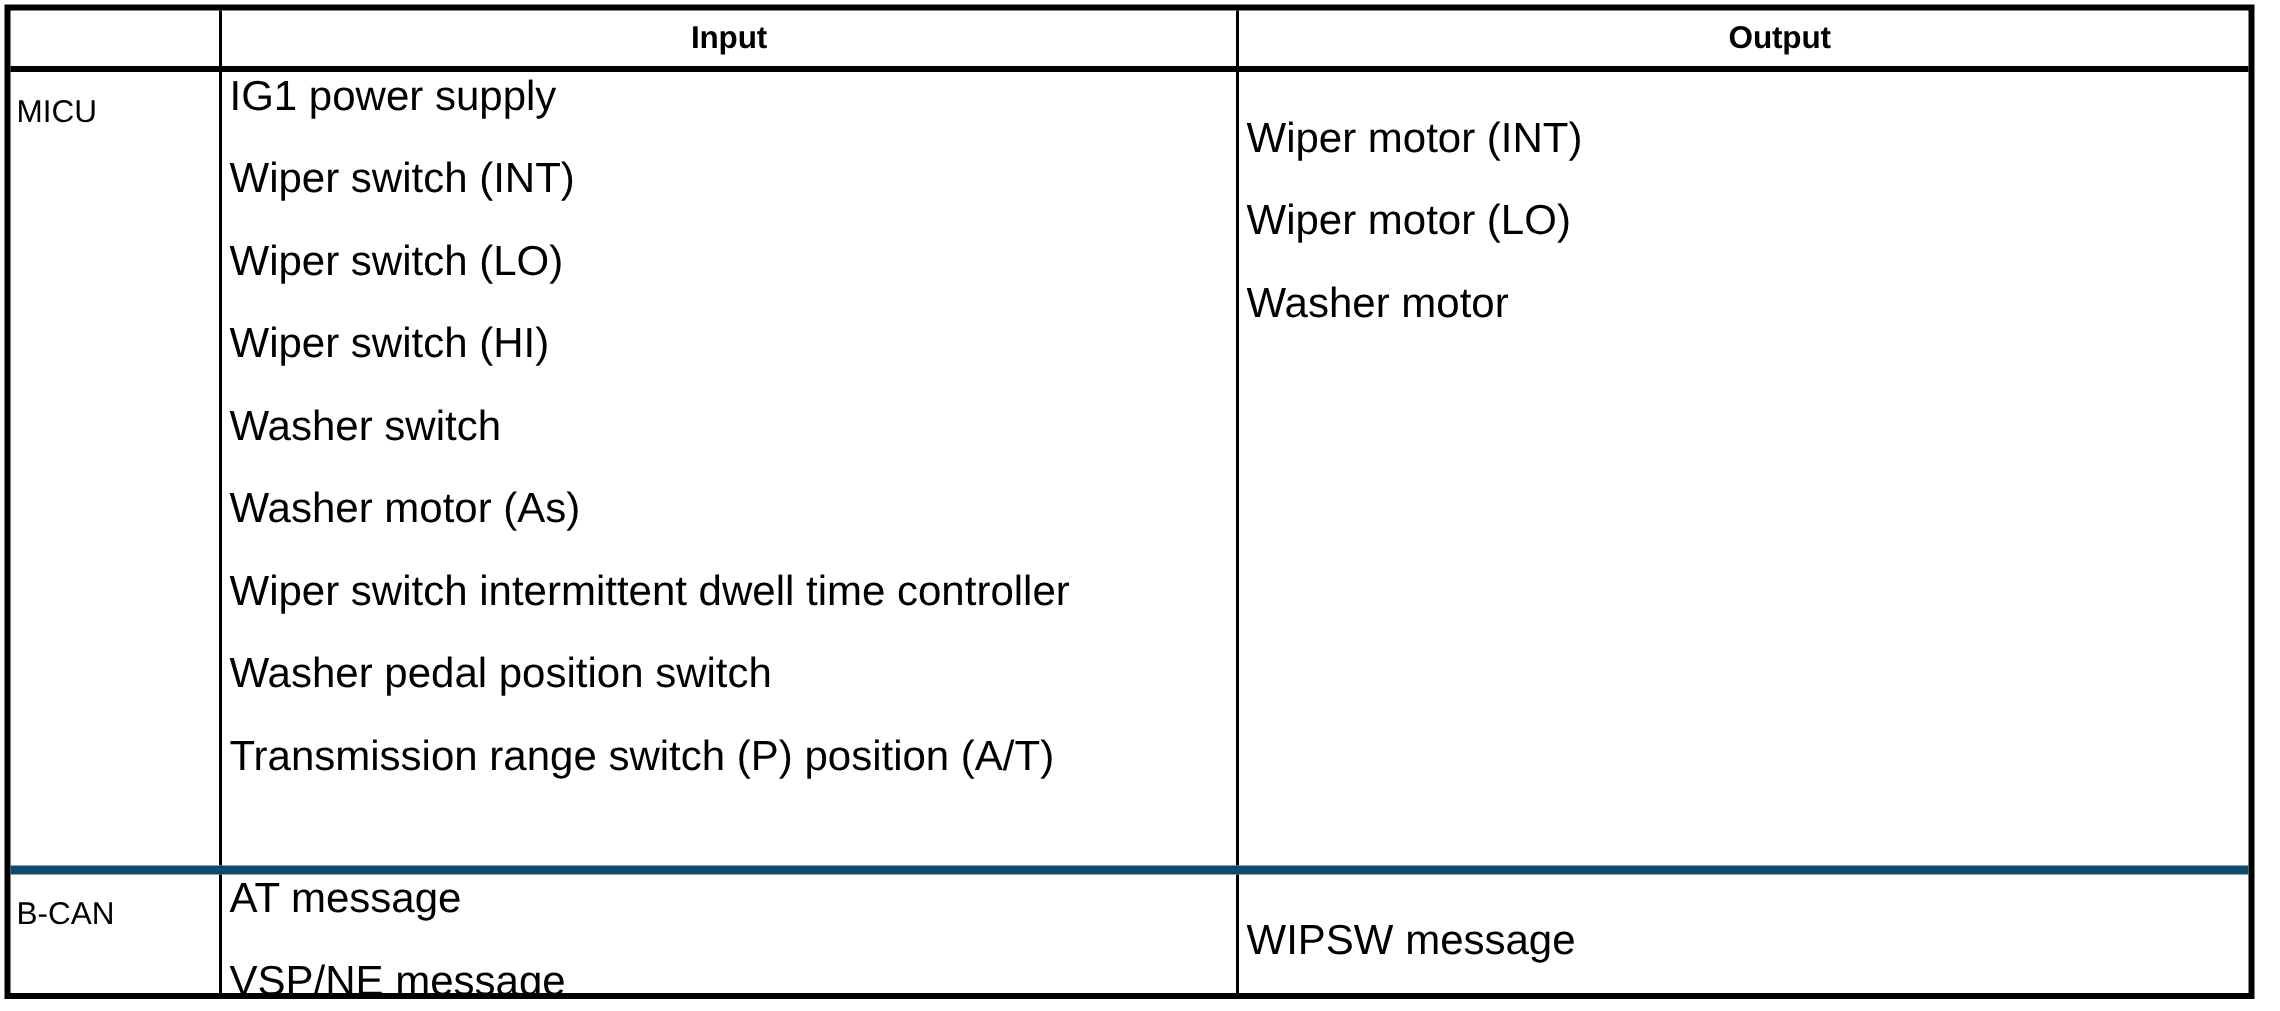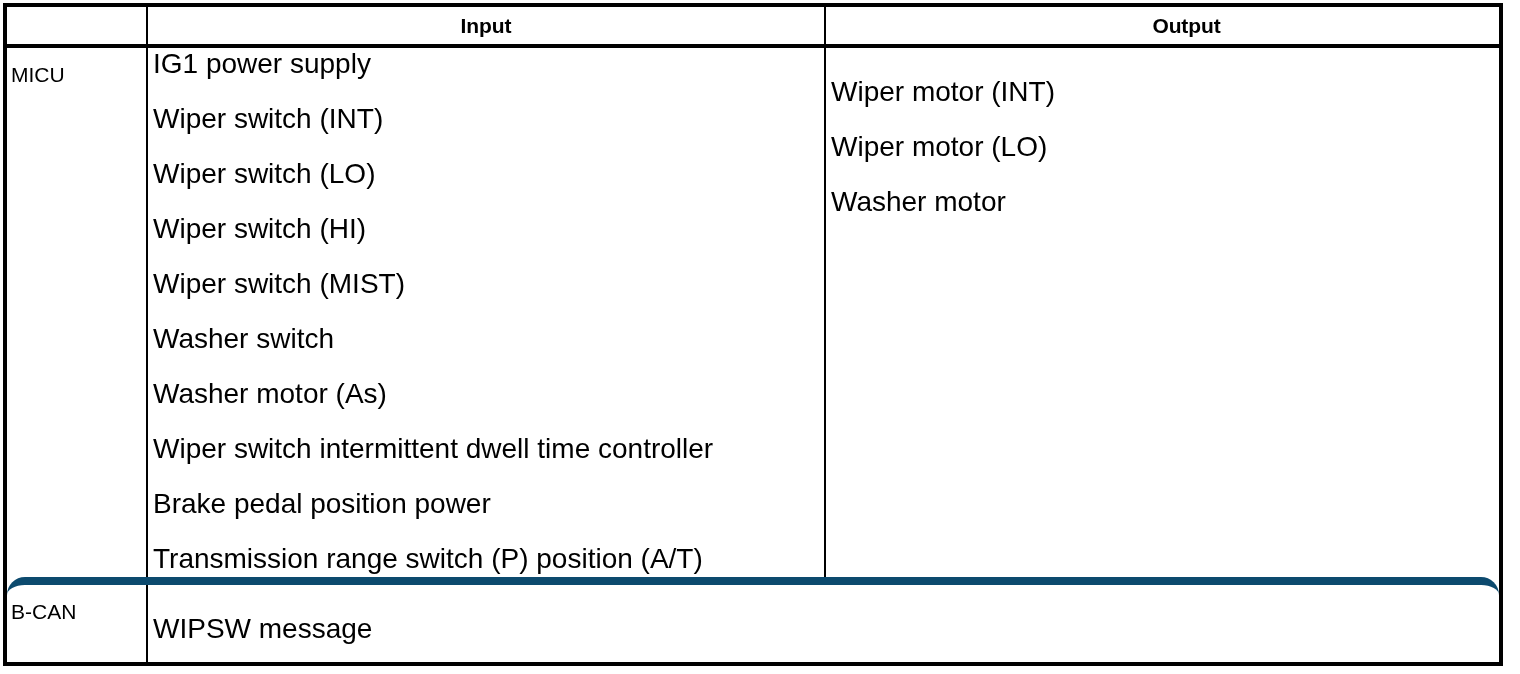--- a/index.html
+++ b/index.html
@@ -70,21 +70,21 @@
     right: 0;
     bottom: 0;
   }
 
   .data-row {
     display: flex;
     box-sizing: border-box;
     width: 100%;
   }
   .row-micu  { height: 529px; }
-  .row-bcan  { height: 89px; border-top: 8px solid #0c4a6e; border-radius: 18px; }
+  .row-bcan  { height: 89px; border-top: 6px solid #0c4a6e; }
 
   .cell {
     box-sizing: border-box;
     height: 100%;
     overflow: hidden;
     padding: 0;
   }
   .cell-unit {
     width: 141px;
     border-right: 2px solid #000000;
@@ -142,41 +142,46 @@
       <div class="data-row row-micu">
         <div class="cell cell-unit">
           <div class="unit-label">MICU</div>
         </div>
         <div class="cell cell-input">
           <ul class="item-list">
             <li>IG1 power supply</li>
             <li>Wiper switch (INT)</li>
             <li>Wiper switch (LO)</li>
             <li>Wiper switch (HI)</li>
-            <li>Wiper switch (MIST)</li>
             <li>Washer switch</li>
             <li>Washer motor (As)</li>
             <li>Wiper switch intermittent dwell time controller</li>
-            <li>Brake pedal position power</li>
+            <li>Washer pedal position switch</li>
             <li>Transmission range switch (P) position (A/T)</li>
           </ul>
         </div>
         <div class="cell cell-output">
           <ul class="item-list">
             <li>Wiper motor (INT)</li>
             <li>Wiper motor (LO)</li>
             <li>Washer motor</li>
           </ul>
         </div>
       </div>
 
       <div class="data-row row-bcan">
         <div class="cell cell-unit">
           <div class="unit-label">B-CAN</div>
         </div>
+        <div class="cell cell-input">
+          <ul class="item-list">
+            <li>AT message</li>
+            <li>VSP/NE message</li>
+          </ul>
+        </div>
         <div class="cell cell-output">
           <ul class="item-list">
             <li>WIPSW message</li>
           </ul>
         </div>
       </div>
 
     </div>
 
   </div>

